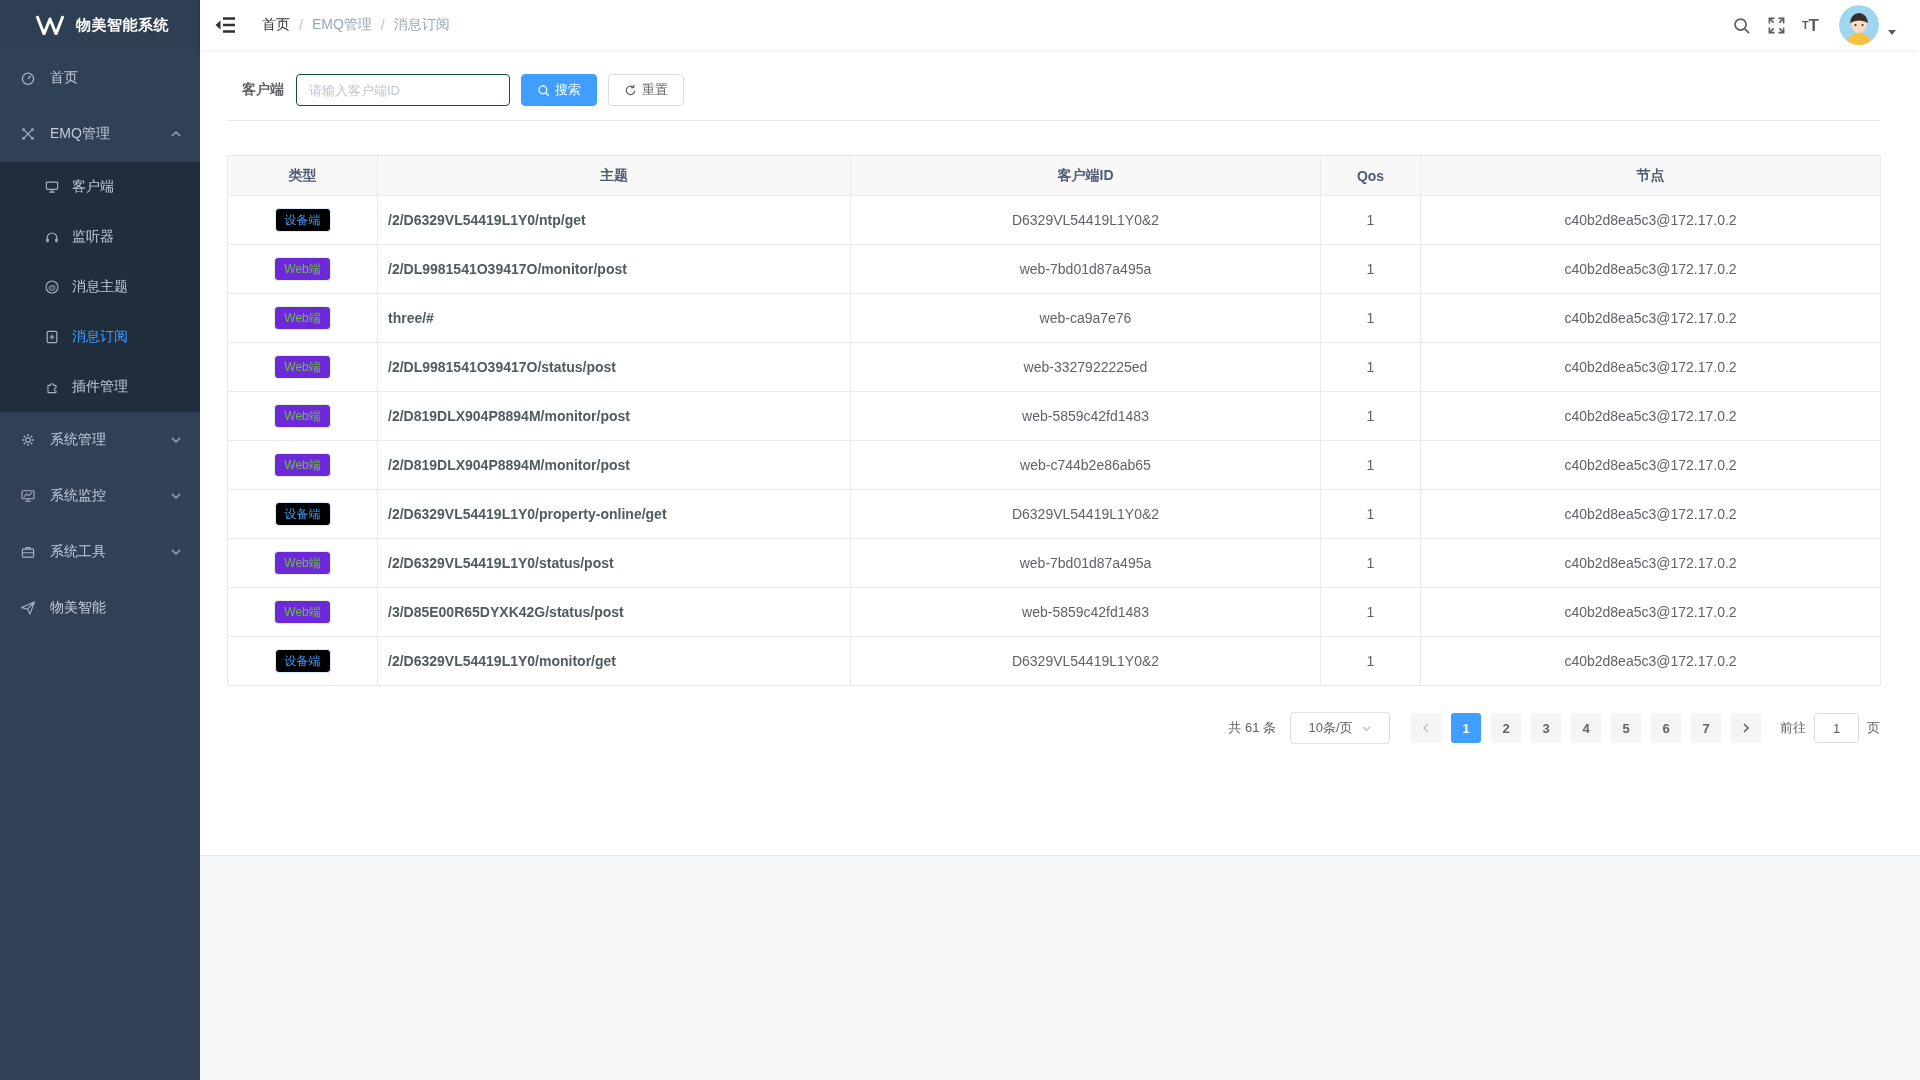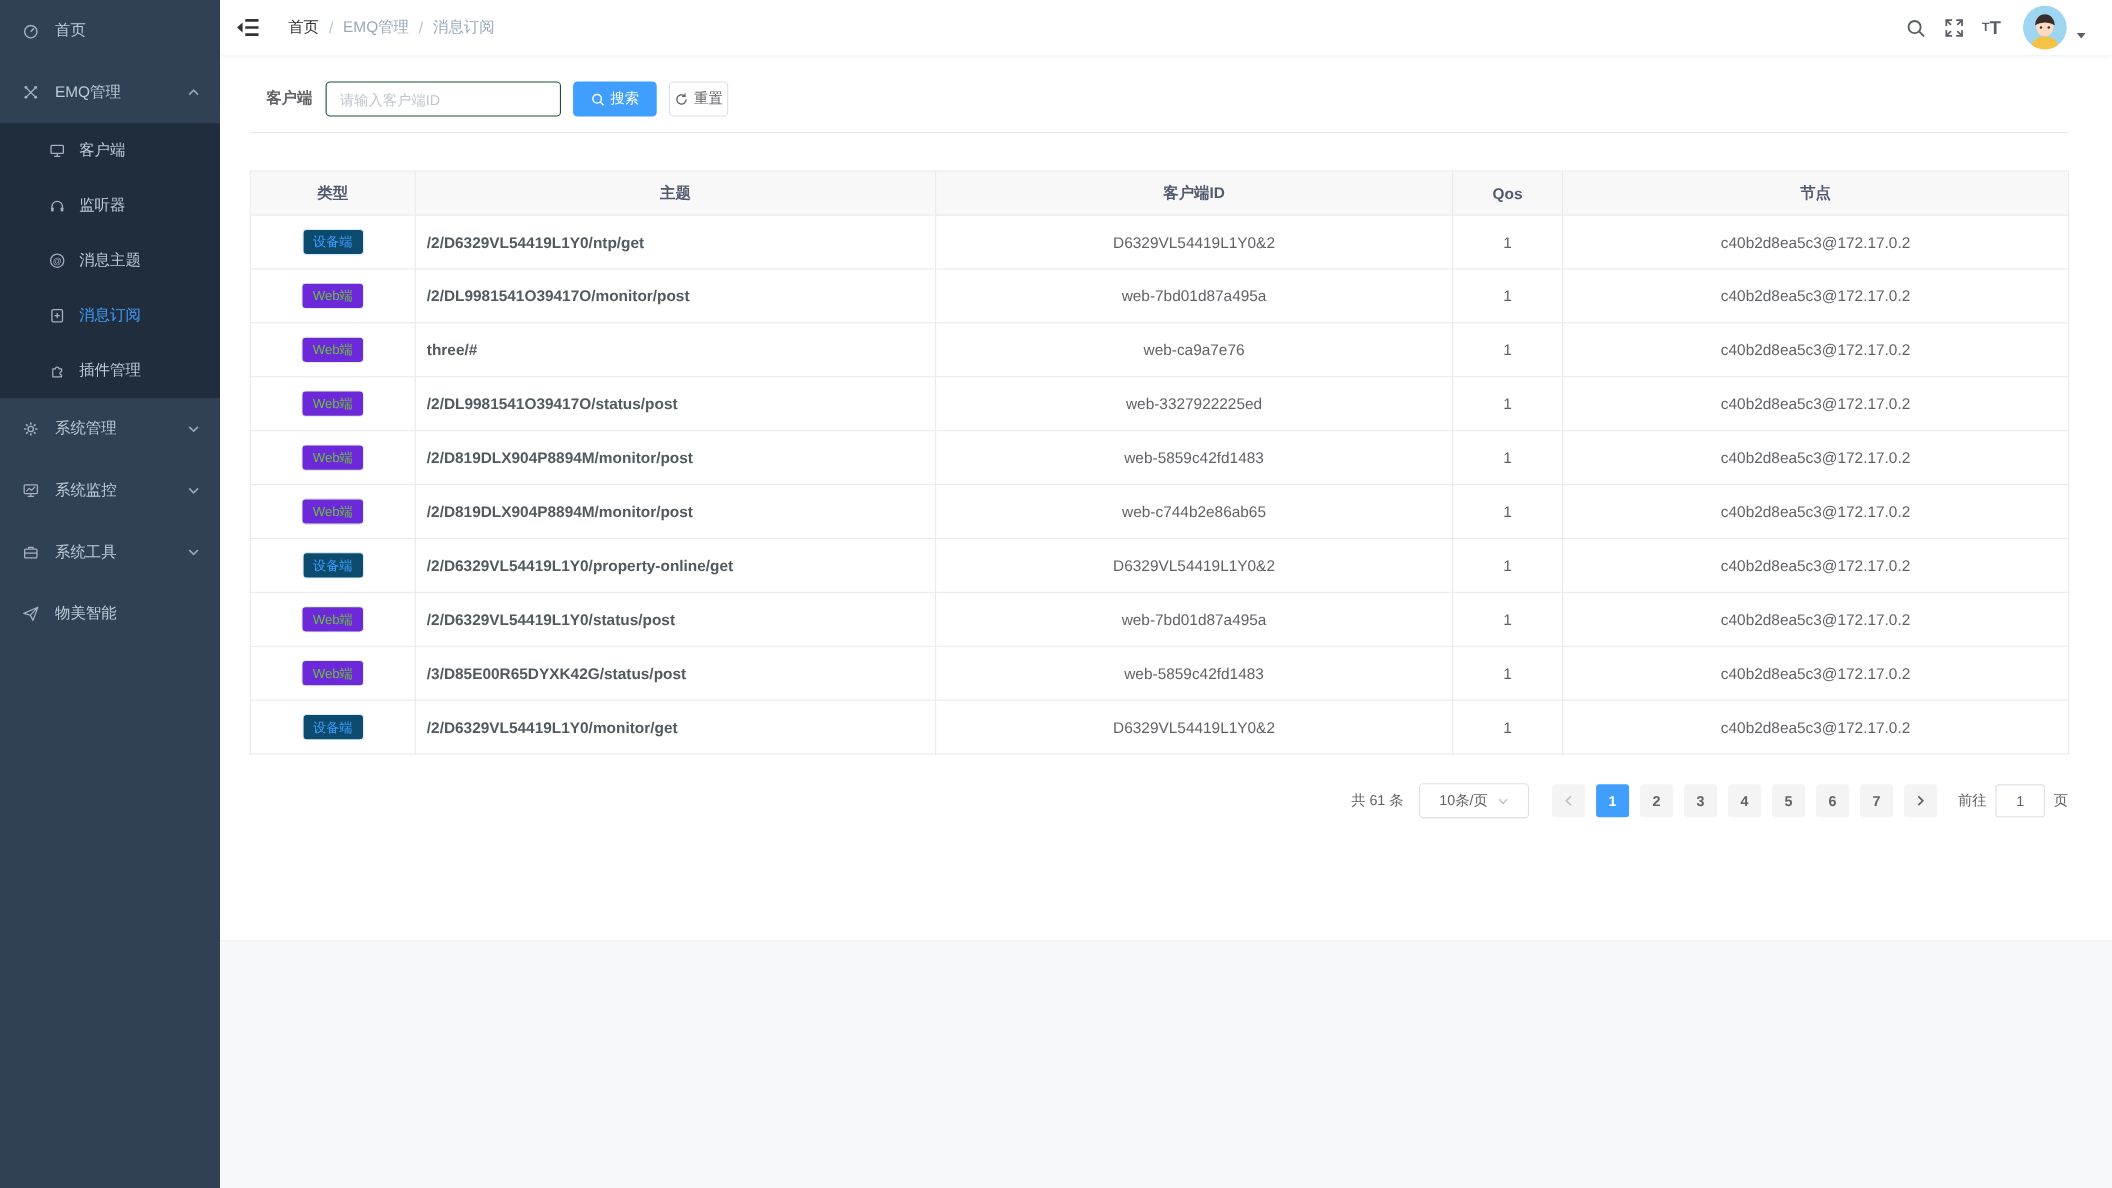--- a/index.html
+++ b/index.html
@@ -43,51 +43,57 @@
   .below { flex:1; background:#f7f8fa; }
 
   
   .filter-row { display:flex; align-items:center; padding-top:24px; margin-left:15px; height:56px; }
   .filter-label { font-weight:bold; color:#606266; margin-right:12px; }
   .filter-input { width:214px; height:32px; border:1px solid #14532d; border-radius:4px; padding:0 12px; font-size:13px; color:#606266; outline:none; font-family:inherit; }
   .filter-input::placeholder { color:#c0c4cc; }
   .btn { height:32px; border-radius:4px; font-size:13px; display:inline-flex; align-items:center; justify-content:center; cursor:pointer; border:1px solid transparent; font-family:inherit; }
   .btn svg { margin-right:5px; }
   .btn-primary { background:#409eff; border-color:#409eff; color:#fff; padding:0 15px; margin-left:11px; }
-  .btn-default { background:#fff; border-color:#dcdfe6; color:#606266; padding:0 4px; margin-left:11px; }
+  .btn-default { background:#fff; border-color:#dcdfe6; color:#606266; padding:0 15px; margin-left:11px; }
   .divider { border-bottom:1px solid #e8e8e8; margin-top:14px; }
 
   
   table.grid { width:1653px; border-collapse:collapse; margin-top:34px; table-layout:fixed;padding-left:32px; }
   .grid th, .grid td { border:1px solid #e8eaec; }
   .grid th { height:40px; background:#f8f8f9; color:#515a6e; font-weight:bold; font-size:14px; text-align:center; }
   .grid td { height:49px; text-align:center; font-size:14px; color:#606266; background:#fff; }
   .col-type { width:150px; } .col-topic { width:473px; } .col-client { width:470px; } .col-qos { width:100px; } .col-node { width:460px; }
   td.topic { text-align:left; padding-left:10px; font-weight:bold; color:#515a5e; }
   .tag { display:inline-block; height:24px; line-height:22px; padding:0 9px; border-radius:4px; font-size:12px; border:1px solid; }
-  .tag-device { color:#409eff; background:#0c4a6e; border-color:#d9ecff; }
+  .tag-device { color:#409eff; background:#000000; border-color:#d9ecff; }
   .tag-web { color:#67c23a; background:#6d28d9; border-color:#e1f3d8; }
 
   
   .pagination { display:flex; align-items:center; justify-content:flex-end; margin-top:26px; font-size:13px; color:#606266; }
   .pg-total { margin-right:14px; }
   .pg-size { width:100px; height:32px; border:1px solid #dcdfe6; border-radius:4px; display:flex; align-items:center; justify-content:center; cursor:pointer; color:#606266; background:#fff; margin-right:16px; }
   .pg-size svg { margin-left:8px; color:#c0c4cc; }
   .pg-btn { min-width:30px; height:30px; margin:0 5px; background:#f4f4f5; color:#606266; border-radius:3px; display:flex; align-items:center; justify-content:center; font-weight:bold; font-size:13px; cursor:pointer; }
   .pg-btn.disabled { color:#c0c4cc; cursor:not-allowed; }
   .pg-btn.active { background:#409eff; color:#fff; cursor:default; }
   .pg-jump { margin-left:14px; display:flex; align-items:center;justify-content:flex-end; }
   .pg-jump-input { width:45px; height:30px; border:1px solid #dcdfe6; border-radius:3px; text-align:center; margin:0 8px; font-size:13px; color:#606266; outline:none; font-family:inherit; }
 </style>
 </head>
 <body>
 
 <div class="app">
 
   <aside class="sidebar">
+    <div class="logo">
+      <svg width="28" height="20" viewBox="0 0 28 20">
+        <path d="M1 1 L8 19 L14 4 L20 19 L27 1" fill="none" stroke="#fff" stroke-width="3" stroke-linejoin="round"></path>
+      </svg>
+      <span class="logo-title">物美智能系统</span>
+    </div>
 
     <div class="menu-item">
       <svg class="ic mi-icon" viewBox="0 0 20 20">
         <circle cx="10" cy="11" r="7" fill="none" stroke="currentColor" stroke-width="1.6"></circle>
         <path d="M10 11 L13.6 7.2" stroke="currentColor" stroke-width="1.6"></path>
       </svg>
       <span>首页</span>
     </div>
 
 

